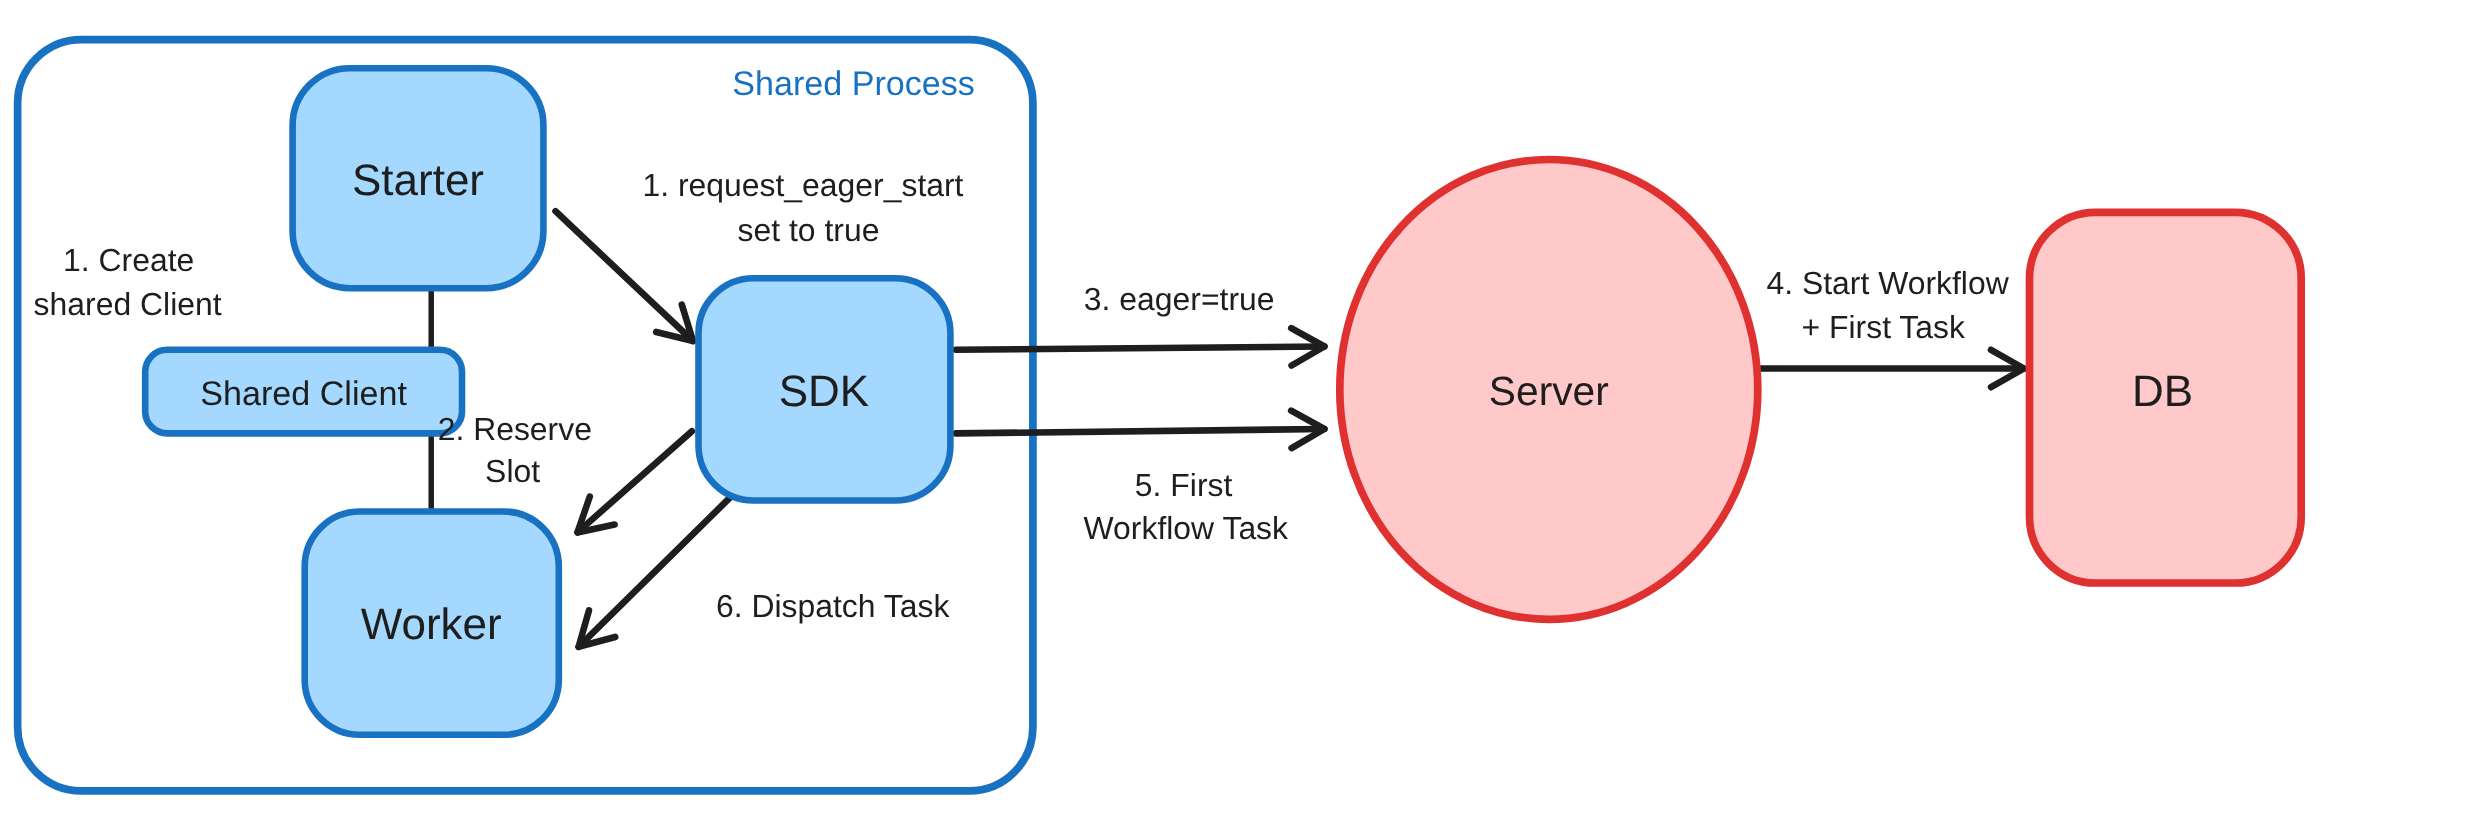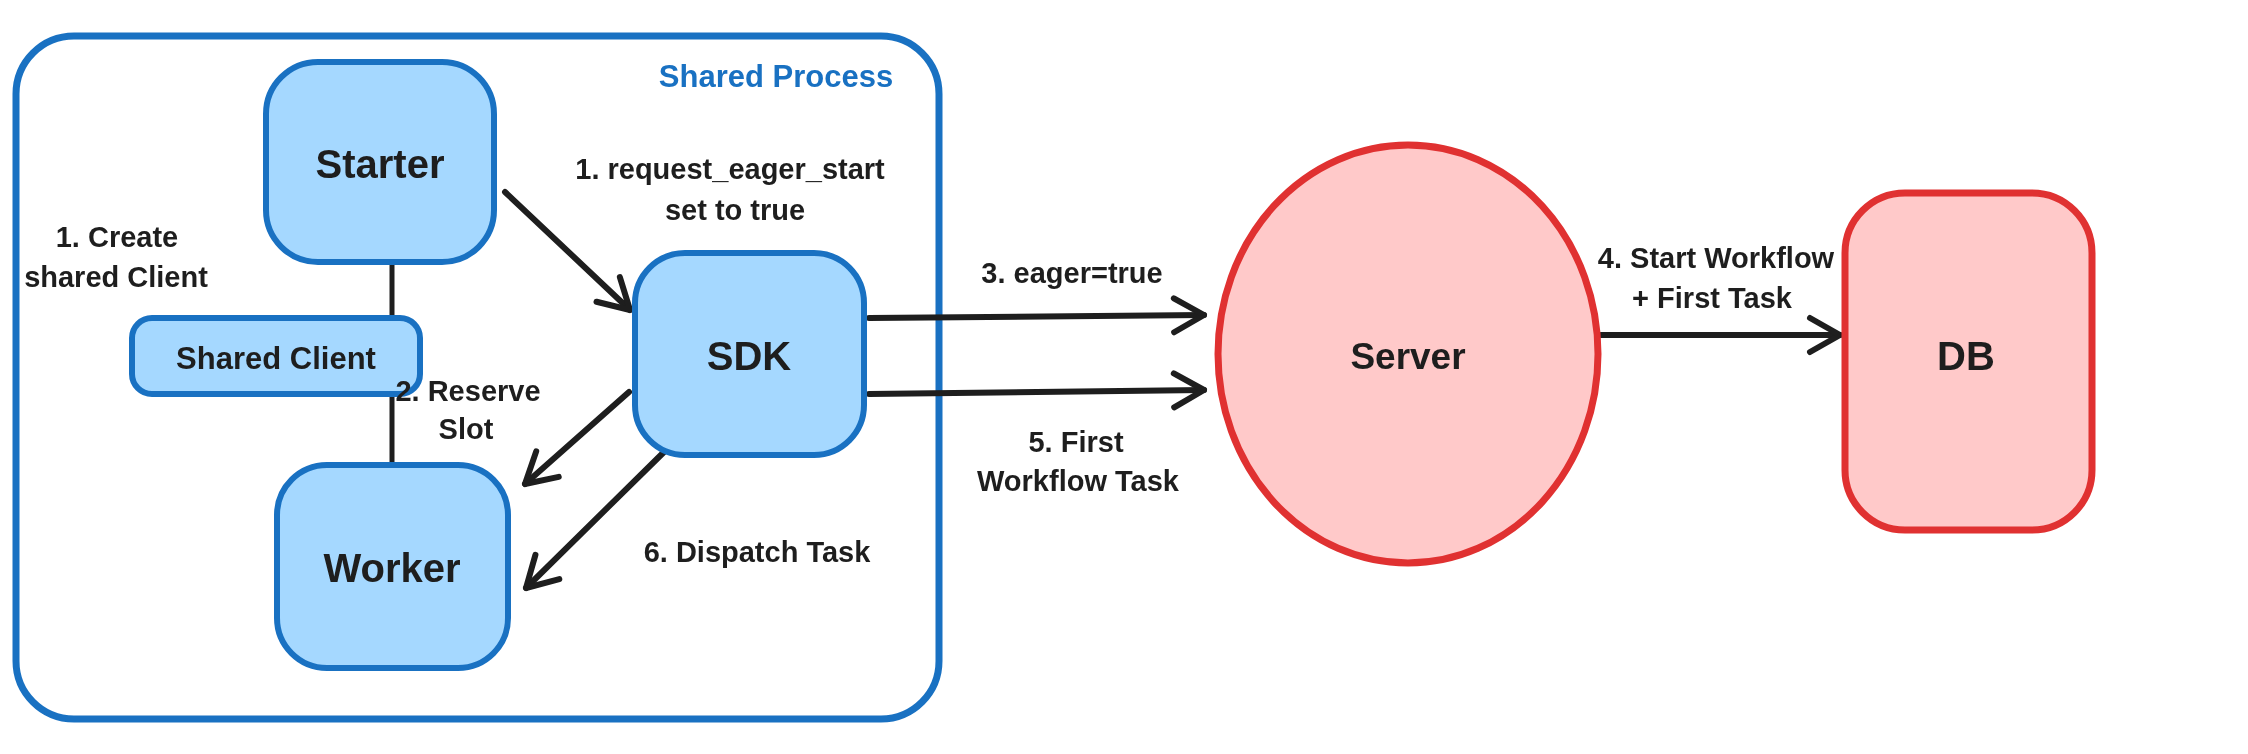--- a/index.html
+++ b/index.html
@@ -10,21 +10,20 @@
     --ink:#1e1e1e;
     --bg:#ffffff;
   }
   html,body{margin:0;padding:0;background:var(--bg);}
   .canvas{
     position:relative;
     width:2248px;height:754px;
     background:var(--bg);
     font-family:"Liberation Sans", sans-serif;
     overflow:hidden;
-    font-weight:bold;
   }
   svg{display:block;}
   .container-outline{
     fill:none;stroke:var(--blue-stroke);stroke-width:7;
     stroke-linejoin:round;stroke-linecap:round;
   }
   .blue-node{
     fill:var(--blue-fill);stroke:var(--blue-stroke);stroke-width:6;
     stroke-linejoin:round;
   }

